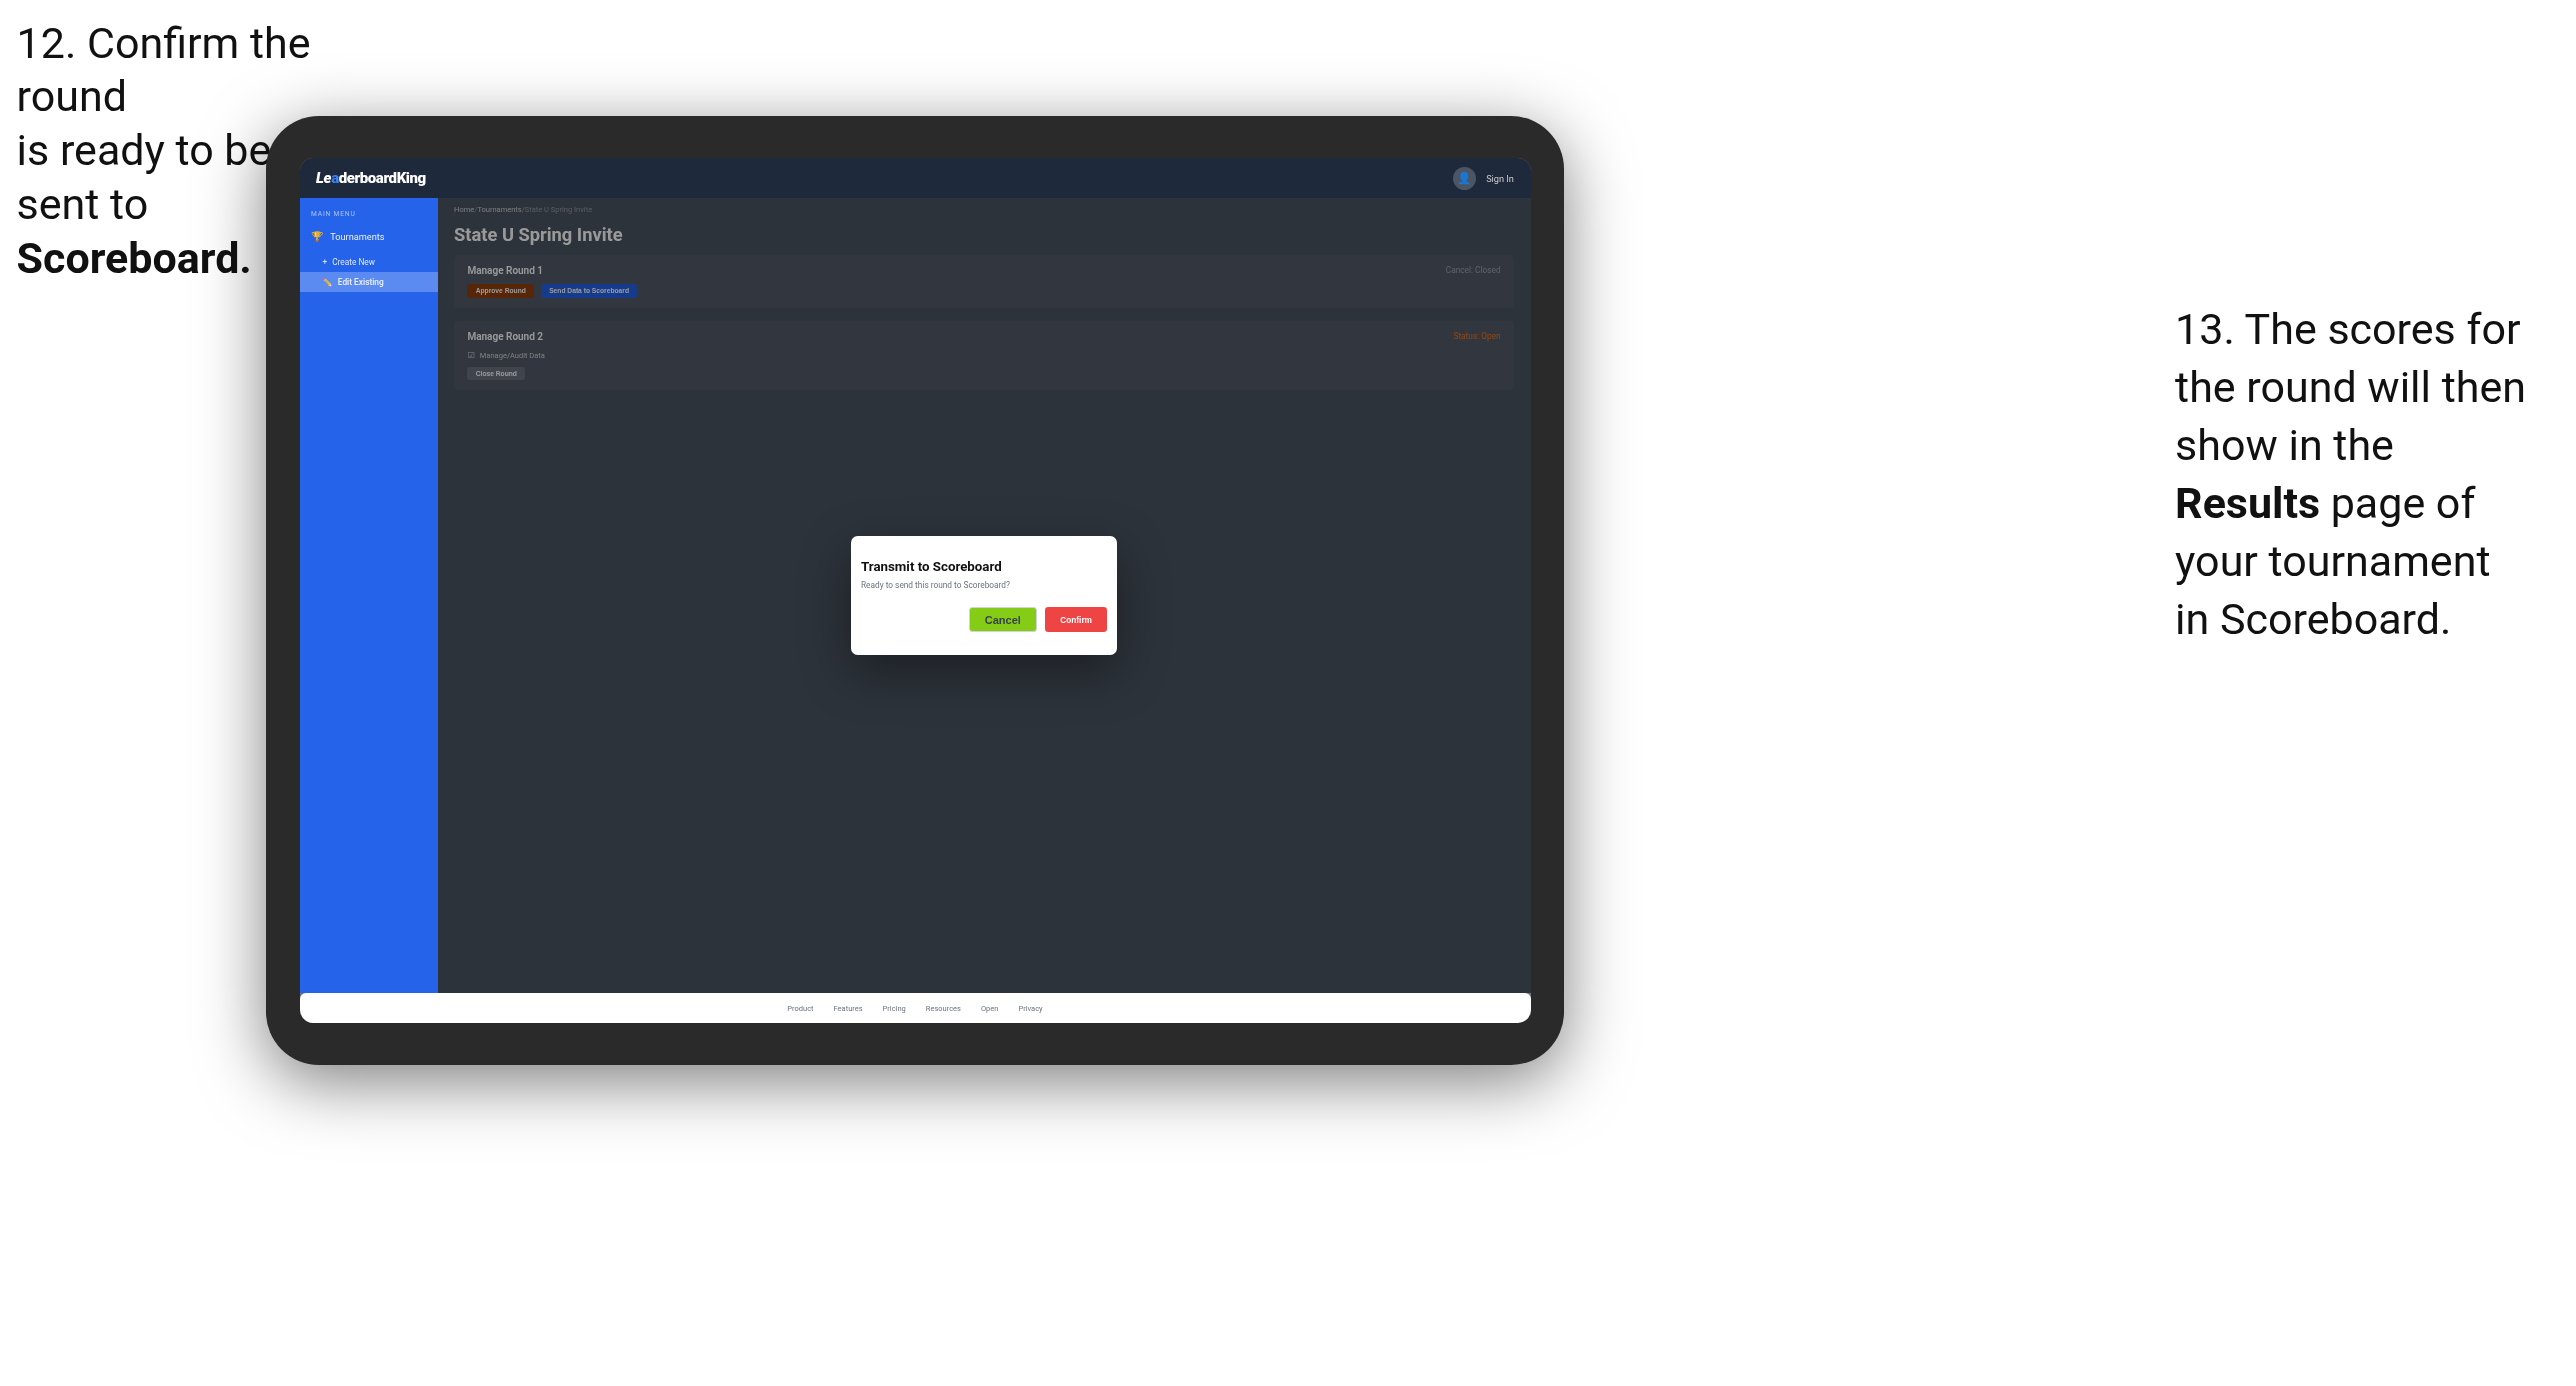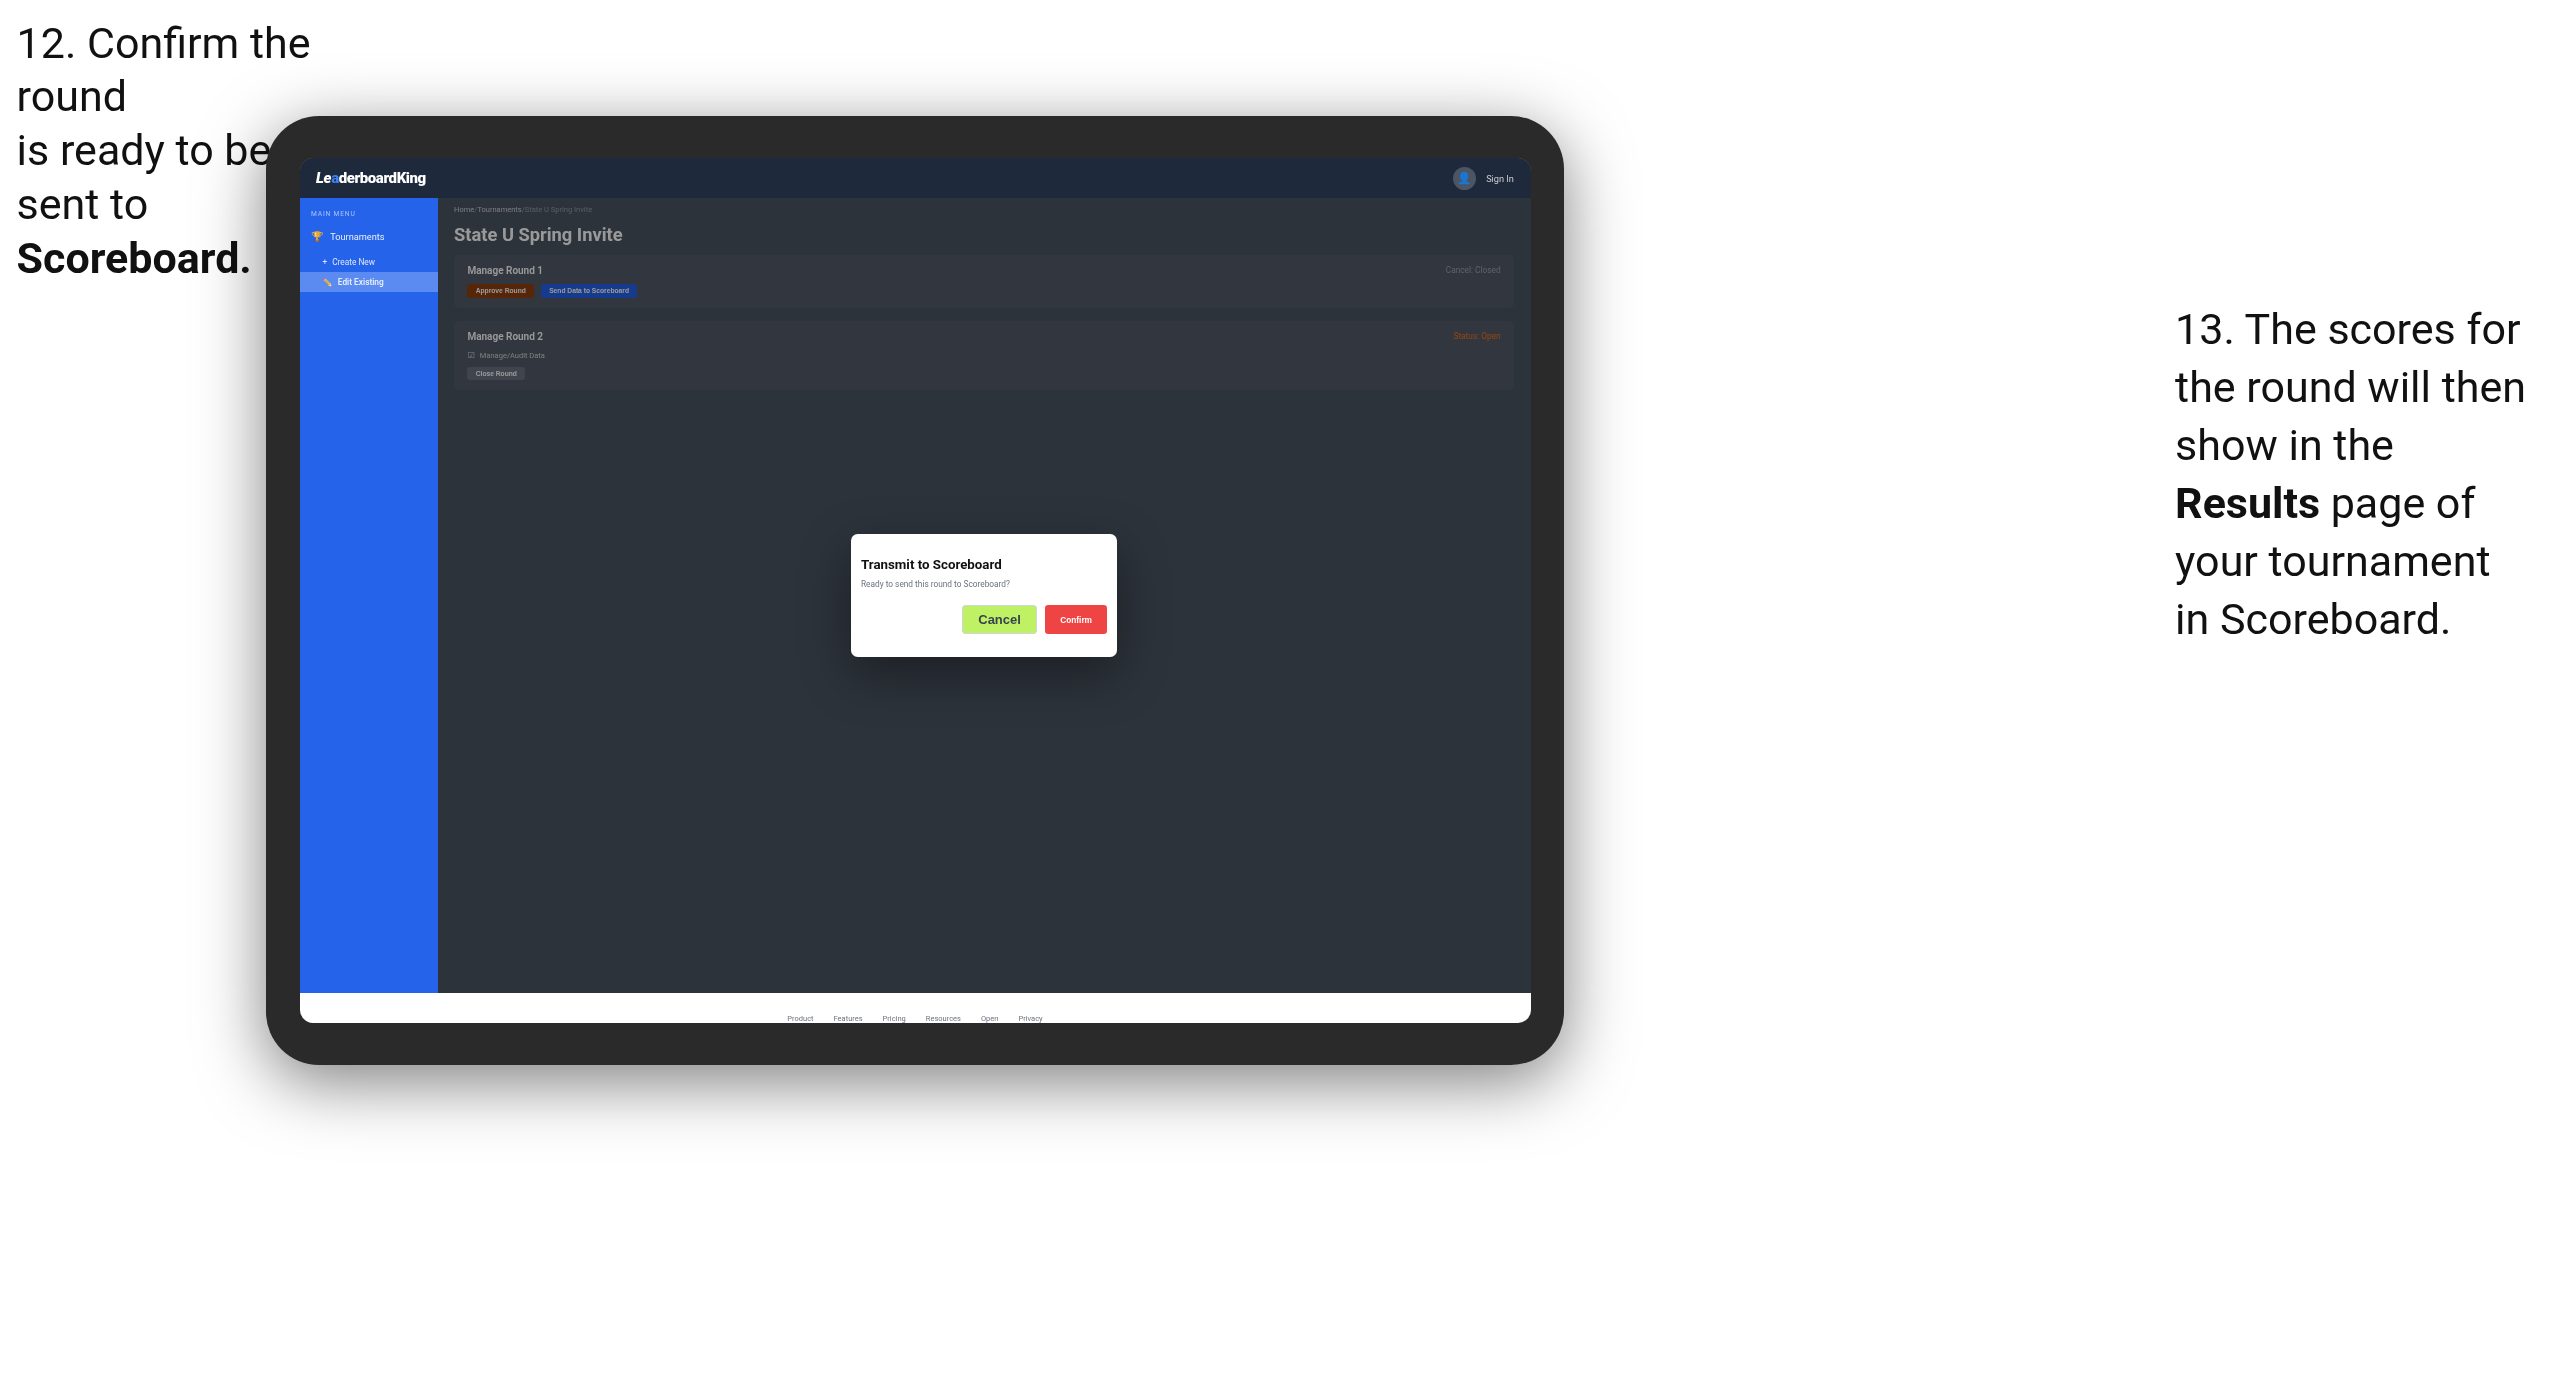--- a/index.html
+++ b/index.html
@@ -267,47 +267,48 @@
       margin-bottom: 16.6px;
     }
     .modal-actions {
       display: flex;
       justify-content: flex-end;
       gap: 8.3px;
     }
     .btn-modal-cancel {
       padding: 5.8px 15px;
       border-radius: 3.3px;
-      font-size: 13px;
+      font-size: 11px;
       font-weight: 600;
       border: 0.8px solid #d1d5db;
-      background: #bef264;
+      background: #84cc16;
       color: #374151;
       cursor: pointer;
     }
     .btn-modal-confirm {
       padding: 5.8px 15px;
       border-radius: 3.3px;
       font-size: 8.3px;
       font-weight: 700;
       border: none;
       background: #ef4444;
       color: #fff;
       cursor: pointer;
     }
 
     
     .footer {
       background: #fff;
       height: 30px;
       display: flex;
-      align-items: flex-end;
+      align-items: center;
       justify-content: center;
       gap: 20px;
       flex-shrink: 0;
+      border-radius: 6px;
     }
     .footer a {
       font-size: 7.5px;
       color: #6b7280;
       text-decoration: none;
     }
 
     
     .audit-row {
       display: flex;

